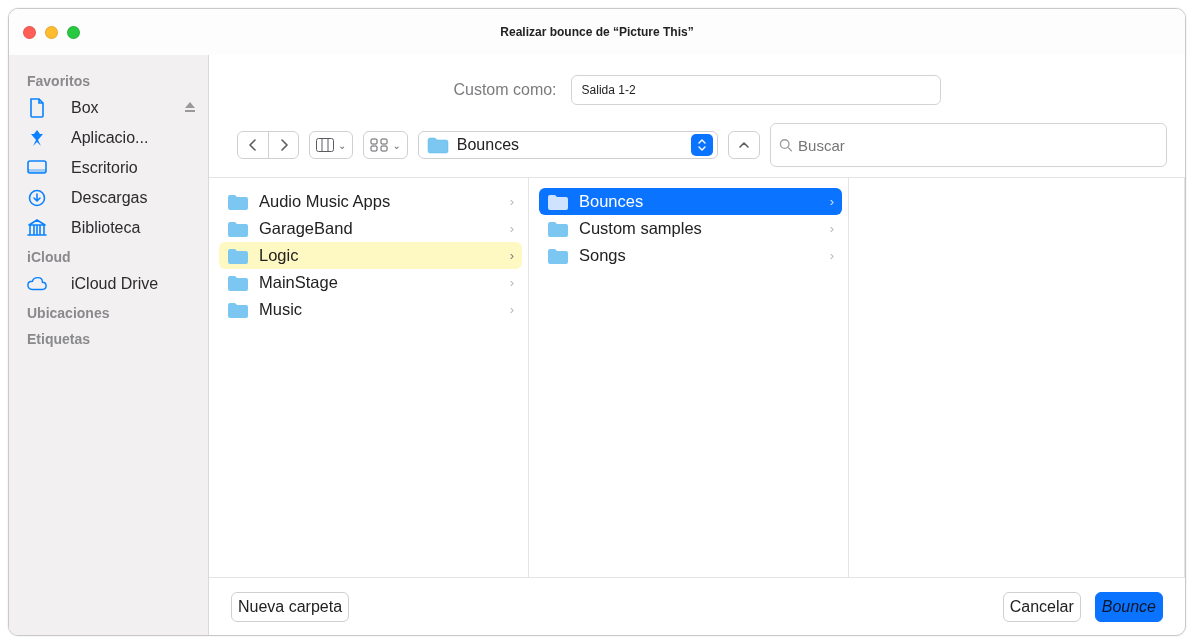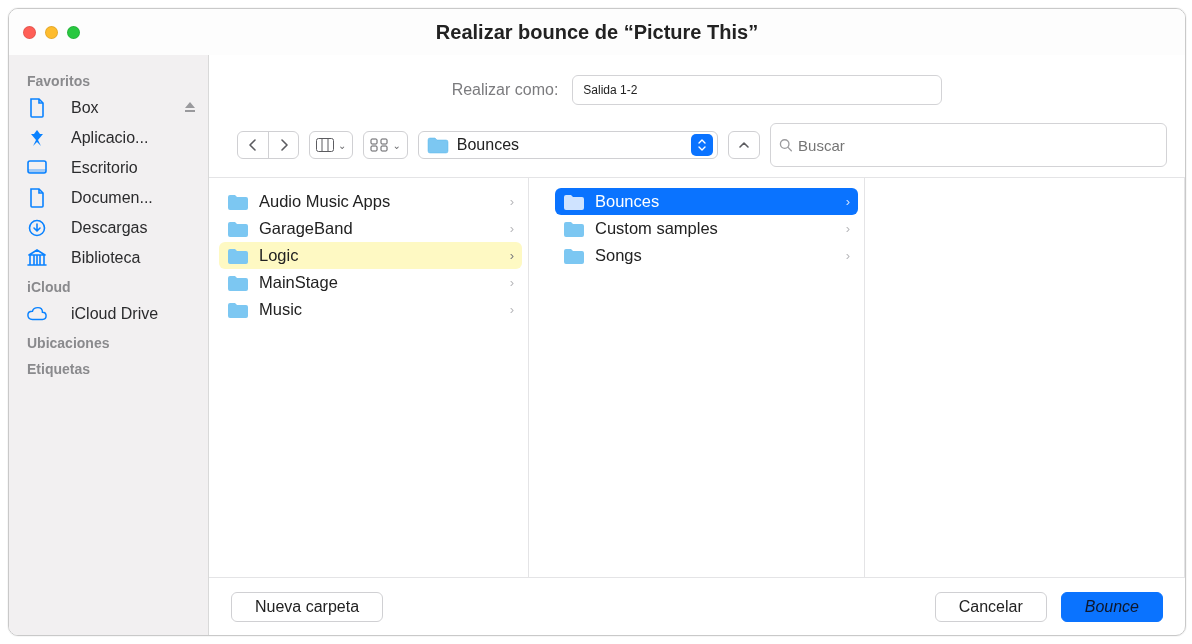--- a/index.html
+++ b/index.html
@@ -36,21 +36,21 @@
     padding-left: 14px;
   }
   .tl { width: 13px; height: 13px; border-radius: 50%; }
   .tl-red { background: #ff5f57; border: 0.5px solid rgba(0,0,0,0.1); }
   .tl-yellow { background: #febc2e; border: 0.5px solid rgba(0,0,0,0.1); }
   .tl-green { background: #28c840; border: 0.5px solid rgba(0,0,0,0.1); }
   .title {
     position: absolute;
     left: 0; right: 0;
     text-align: center;
-    font-size: 20px;
+    font-size: 12px;
     font-weight: 600;
     color: #222;
     pointer-events: none;
   }
   .body {
     flex: 1;
     display: flex;
     min-height: 0;
   }
   .sidebar {
@@ -193,21 +193,20 @@
     font-size: 15px;
     width: 100%;
     background: transparent;
     color: #222;
   }
   .columns {
     flex: 1;
     display: flex;
     min-height: 0;
     background: #fff;
-    gap: 16px;
   }
   .col {
     border-right: 1px solid #e4e4e6;
     overflow-y: auto;
     padding: 10px 6px 10px 10px;
   }
   .col:nth-child(1){ width: 320px; }
   .col:nth-child(2){ width: 320px; }
   .col:nth-child(3){ flex:1; }
   .fitem {
@@ -235,21 +234,21 @@
     display: flex;
     align-items: center;
     padding: 0 22px;
     gap: 14px;
   }
   .btn {
     height: 30px;
     border: 1px solid #d0d0d3;
     border-radius: 6px;
     background: #fff;
-    padding: 0 23px;
+    padding: 0 6px;
     font-size: 16px;
     color: #222;
     display:flex; align-items:center;
     cursor: default;
   }
   .btn.primary {
     background: #0a73ff;
     border-color: #0a73ff;
     color: #0f172a;
     font-style: italic;
@@ -296,29 +295,20 @@
           <span class="sb-icon">
             <svg width="20" height="16" viewBox="0 0 20 16">
               <rect x="1" y="1" width="18" height="12" rx="2" fill="none" stroke="currentColor" stroke-width="1.6"></rect>
               <rect x="1" y="9" width="18" height="4" fill="currentColor" opacity="0.35"></rect>
             </svg>
           </span>
           <span class="lbl">Escritorio</span>
         </div>
         <div class="sb-item">
           <span class="sb-icon">
-            <svg width="18" height="20" viewBox="0 0 18 20">
-              <path d="M3 1 H11 L15 5 V18 Q15 19 14 19 H4 Q3 19 3 18 Z" fill="none" stroke="currentColor" stroke-width="1.6"></path>
-              <path d="M11 1 V5 H15" fill="none" stroke="currentColor" stroke-width="1.6"></path>
-            </svg>
-          </span>
-          <span class="lbl">Documen...</span>
-        </div>
-        <div class="sb-item">
-          <span class="sb-icon">
             <svg width="18" height="18" viewBox="0 0 18 18">
               <circle cx="9" cy="9" r="7.5" fill="none" stroke="currentColor" stroke-width="1.6"></circle>
               <path d="M9 5 V11 M6 9 L9 12 L12 9" fill="none" stroke="currentColor" stroke-width="1.6" stroke-linecap="round" stroke-linejoin="round"></path>
             </svg>
           </span>
           <span class="lbl">Descargas</span>
         </div>
         <div class="sb-item">
           <span class="sb-icon">
             <svg width="20" height="18" viewBox="0 0 20 18">
@@ -335,21 +325,21 @@
             </svg>
           </span>
           <span class="lbl">iCloud Drive</span>
         </div>
         <div class="sb-header">Ubicaciones</div>
         <div class="sb-header">Etiquetas</div>
       </div>
 
     <div class="main">
       <div class="save-row">
-        <span class="save-label">Realizar como:</span>
+        <span class="save-label">Custom como:</span>
         <input class="save-input" value="Salida 1-2" style="">
       </div>
 
       <div class="toolbar">
         <div class="seg">
           <div class="seg-btn">
             <svg width="10" height="12" viewBox="0 0 10 12">
                 <path d="M7 1 L2 6 L7 11" stroke="currentColor" stroke-width="1.6" fill="none" stroke-linecap="round" stroke-linejoin="round"></path>
               </svg>
           </div>

